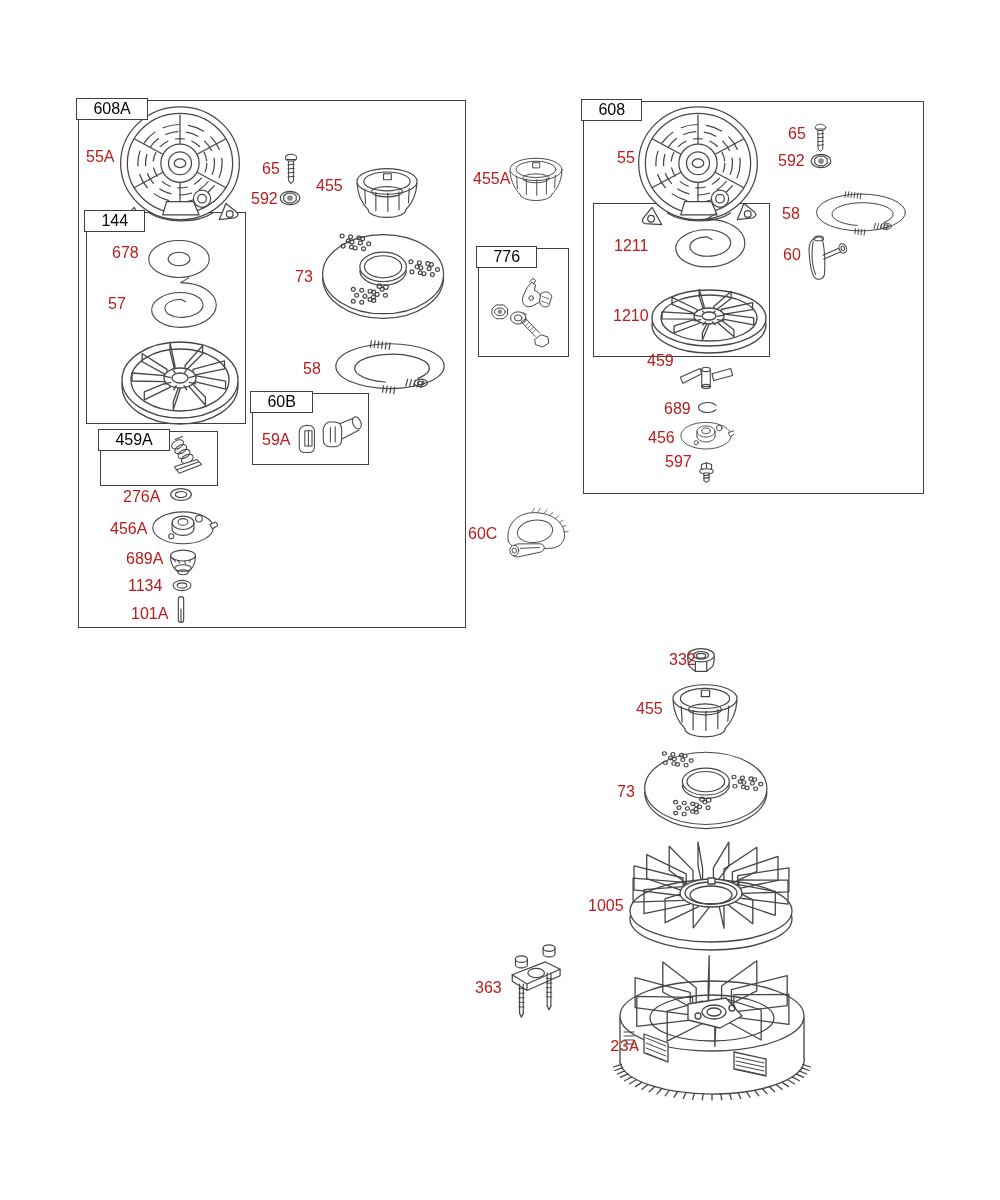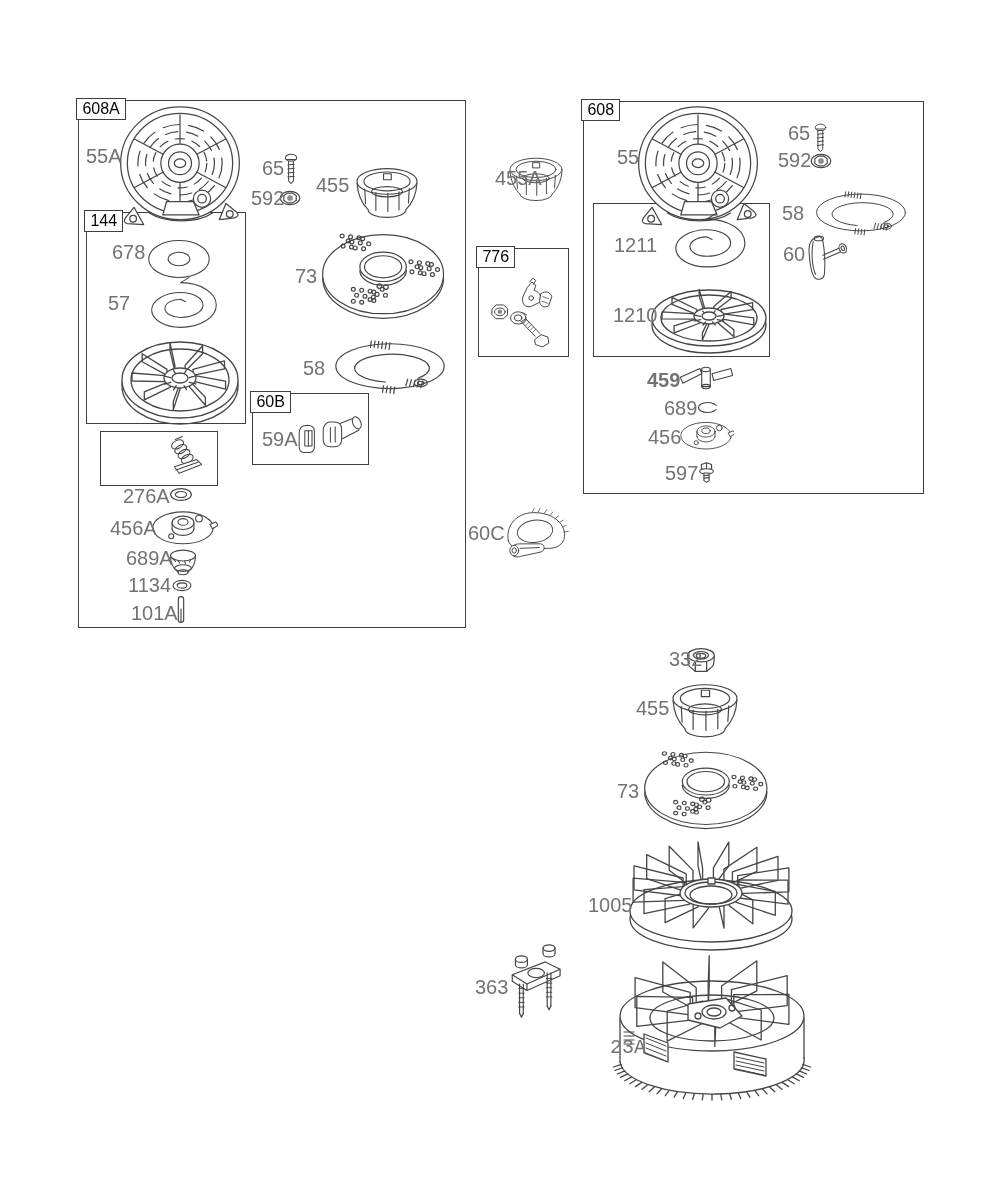--- a/index.html
+++ b/index.html
@@ -1,21 +1,21 @@
 <!DOCTYPE html>
 <html><head>
 <meta charset="utf-8">
 <style>
   html,body{margin:0;padding:0;background:#ffffff;}
   .stage{position:relative;width:1000px;height:1200px;background:#ffffff;
          font-family:"Liberation Sans",sans-serif;overflow:hidden;}
   .pbox{position:absolute;border:1.6px solid #3f3f3f;background:transparent;}
   .tab{position:absolute;left:-1.6px;top:-1.6px;border:1.6px solid #3f3f3f;background:#fff;
-       padding:0 5px;font-size:16px;line-height:20px;color:#050505;white-space:nowrap;}
-  .callout{position:absolute;font-size:20px;line-height:17px;color:#737373;white-space:nowrap;}
+       padding:0 16px;font-size:16px;line-height:20px;color:#050505;white-space:nowrap;}
+  .callout{position:absolute;font-size:16px;line-height:17px;color:#b91c1c;white-space:nowrap;}
   #art{position:absolute;left:0;top:0;}
   #art *{stroke:#464646;stroke-width:1.3;fill:none;stroke-linecap:round;stroke-linejoin:round;}
   #art .f{fill:#ffffff;}
   #art .dk{fill:#8a8a8a;stroke:none;}
   #art .thin{stroke-width:1;}
 </style>
 </head>
 <body>
 
 <div class="stage">
@@ -536,20 +536,23 @@
       <path d="M-88,16 h10 M-88,20 h10 M-88,24 h10 M-88,28 h10" class="thin"></path>
     </g>
   </svg>
 
   <div class="pbox" style="left:78px;top:100px;width:386px;height:526px;border:none;">
     <div class="tab">608A</div>
   </div>
   <div class="pbox" style="left:86px;top:212px;width:185px;height:210px;border:none;">
     <div class="tab">144</div>
   </div>
+  <div class="pbox" style="left:100px;top:431px;width:116px;height:53px;border:none;">
+    <div class="tab">459A</div>
+  </div>
   <div class="pbox" style="left:252px;top:393px;width:136px;height:70px;border:none;">
     <div class="tab">60B</div>
   </div>
   <div class="pbox" style="left:478px;top:248px;width:81px;height:107px;border:none;">
     <div class="tab">776</div>
   </div>
   <div class="pbox" style="left:583px;top:101px;width:283px;height:391px;border:none;">
     <div class="tab">608</div>
   </div>
 
@@ -561,34 +564,34 @@
   <div class="callout" style="left:108px;top:295px;">57</div>
   <div class="callout" style="left:295px;top:268px;">73</div>
   <div class="callout" style="left:303px;top:360px;">58</div>
   <div class="callout" style="left:262px;top:431px;">59A</div>
   <div class="callout" style="left:123px;top:488px;">276A</div>
   <div class="callout" style="left:110px;top:520px;">456A</div>
   <div class="callout" style="left:126px;top:550px;">689A</div>
   <div class="callout" style="left:128px;top:577px;">1134</div>
   <div class="callout" style="left:131px;top:605px;">101A</div>
 
-  <div class="callout" style="left:473px;top:170px;margin-left:22px;">455A</div>
+  <div class="callout" style="left:473px;top:170px;">455A</div>
   <div class="callout" style="left:468px;top:525px;">60C</div>
 
   <div class="callout" style="left:617px;top:149px;">55</div>
   <div class="callout" style="left:788px;top:125px;">65</div>
   <div class="callout" style="left:778px;top:152px;">592</div>
   <div class="callout" style="left:614px;top:237px;">1211</div>
   <div class="callout" style="left:613px;top:307px;">1210</div>
   <div class="callout" style="left:782px;top:205px;">58</div>
   <div class="callout" style="left:783px;top:246px;">60</div>
-  <div class="callout" style="left:647px;top:372px;font-weight:bold;">459</div>
+  <div class="callout" style="left:647px;top:352px;">459</div>
   <div class="callout" style="left:664px;top:400px;">689</div>
   <div class="callout" style="left:648px;top:429px;">456</div>
-  <div class="callout" style="left:665px;top:465px;">597</div>
+  <div class="callout" style="left:665px;top:453px;">597</div>
 
   <div class="callout" style="left:669px;top:651px;">332</div>
   <div class="callout" style="left:636px;top:700px;">455</div>
   <div class="callout" style="left:617px;top:783px;">73</div>
   <div class="callout" style="left:588px;top:897px;">1005</div>
   <div class="callout" style="left:475px;top:979px;">363</div>
   <div class="callout" style="left:610px;top:1039px;font-family:Liberation Mono, monospace;">23A</div>
 
 </div>
 

